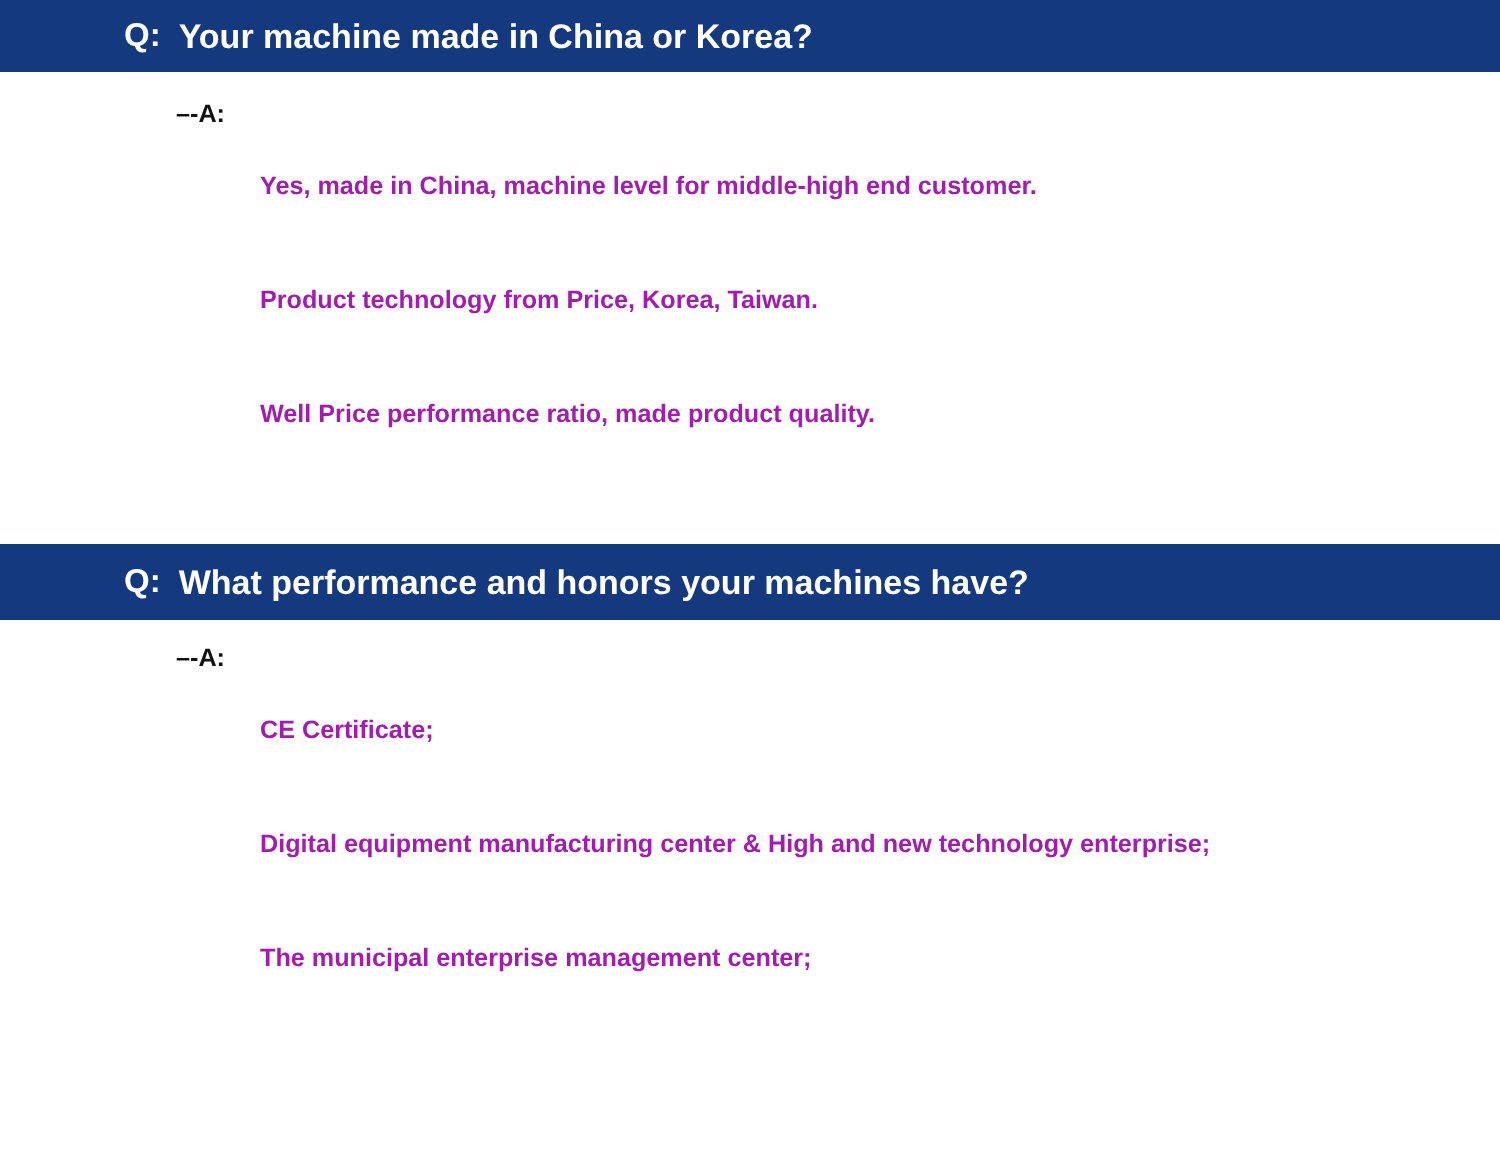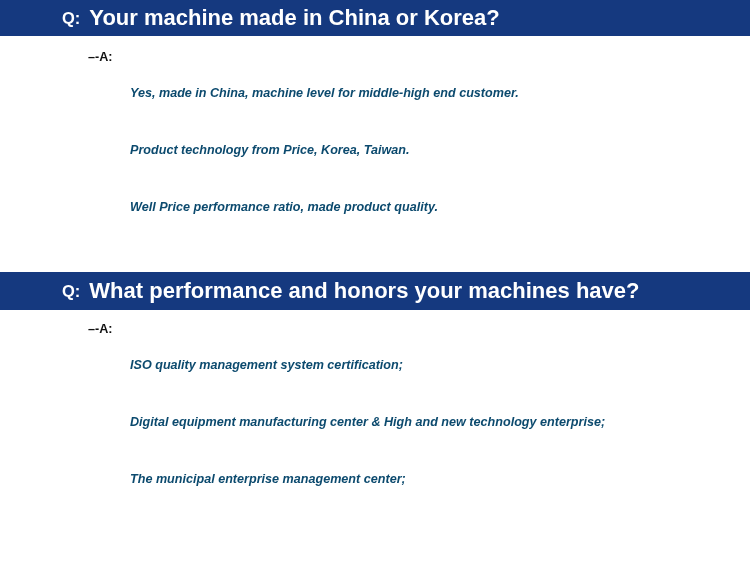--- a/index.html
+++ b/index.html
@@ -34,21 +34,21 @@
     color: #ffffff;
   }
   .q-label {
     font-size: 16.5px;
     font-weight: bold;
     letter-spacing: 0px;
     white-space: pre;
     line-height: 1;
   }
   .q-text {
-    font-size: 22px;
+    font-size: 17px;
     font-weight: bold;
     white-space: pre;
     line-height: 1;
     margin-left: 9px;
   }
   .a-area {
     padding-left: 88px;
     box-sizing: border-box;
     width: 750px;
   }
@@ -65,24 +65,23 @@
     flex: 0 0 42px;
     line-height: 21px;
     white-space: pre;
   }
   .a-lines {
     flex: 1 1 auto;
   }
   .a-line {
     font-size: 12.6px;
     font-weight: bold;
-    color: #0c4a6e;
+    color: #a21caf;
     line-height: 21px;
     white-space: pre;
-    font-style: italic;
   }
   
   .blk1 .q-banner { height: 36px; }
   .blk1 .a-area   { padding-top: 11px; }
 
   .blk2 .q-banner { height: 38px; margin-top: 18px; }
   .blk2 .a-area   { padding-top: 9px; }
 </style>
 </head>
 <body>
@@ -108,21 +107,21 @@
 
   <div class="faq-block blk2">
     <div class="q-banner">
       <span class="q-label">Q:</span>
       <span class="q-text">What performance and honors your machines have?</span>
     </div>
     <div class="a-area">
       <div class="a-row">
         <span class="a-label">–-A:</span>
         <div class="a-lines">
-          <div class="a-line">ISO quality management system certification;</div>
+          <div class="a-line">CE Certificate;</div>
           <div class="a-line">Digital equipment manufacturing center &amp; High and new technology enterprise;</div>
           <div class="a-line">The municipal enterprise management center;</div>
           
           
         </div>
       </div>
     </div>
   </div>
 
 </div>

